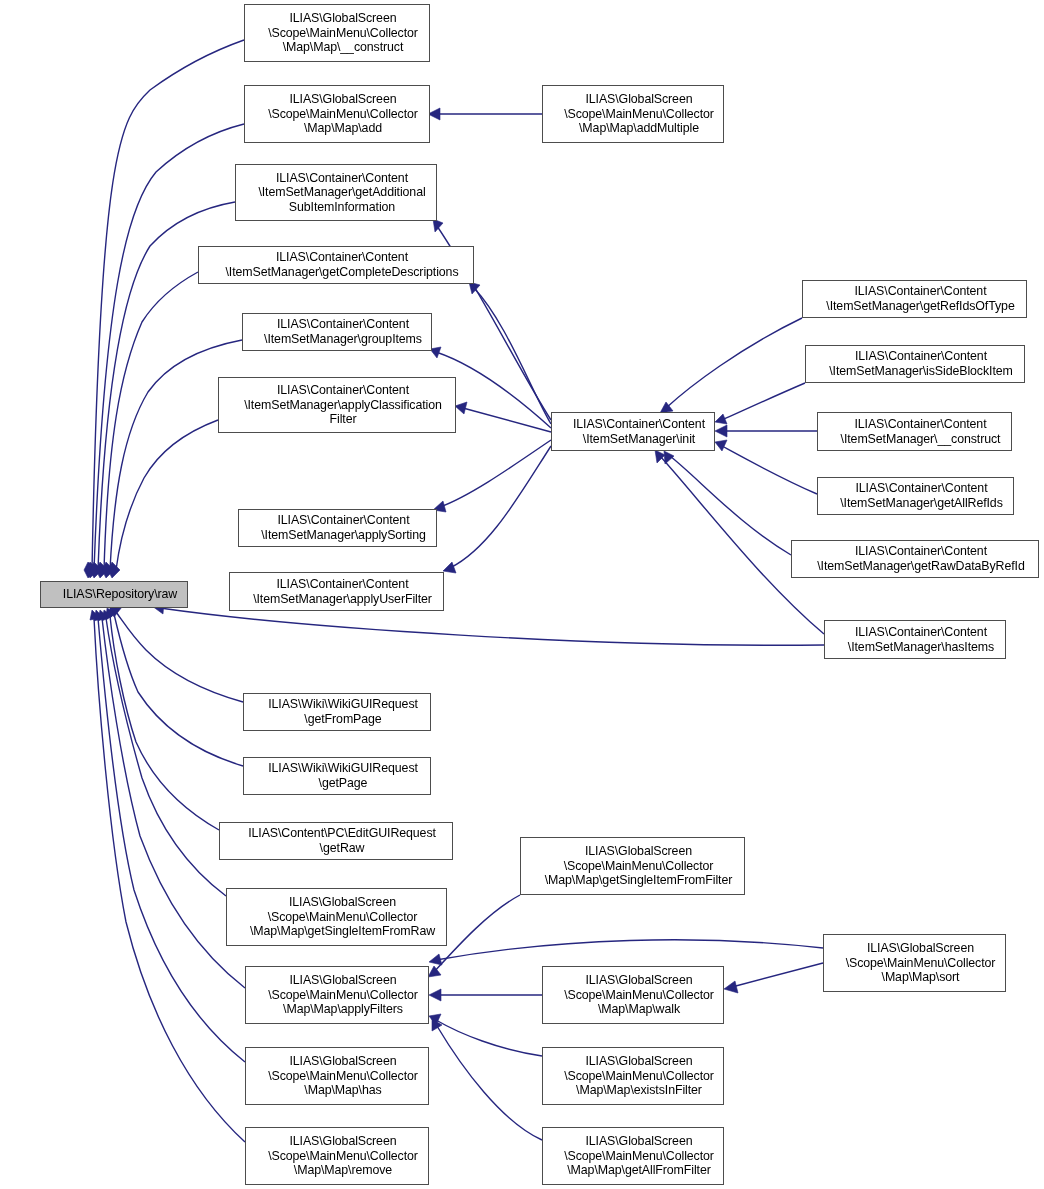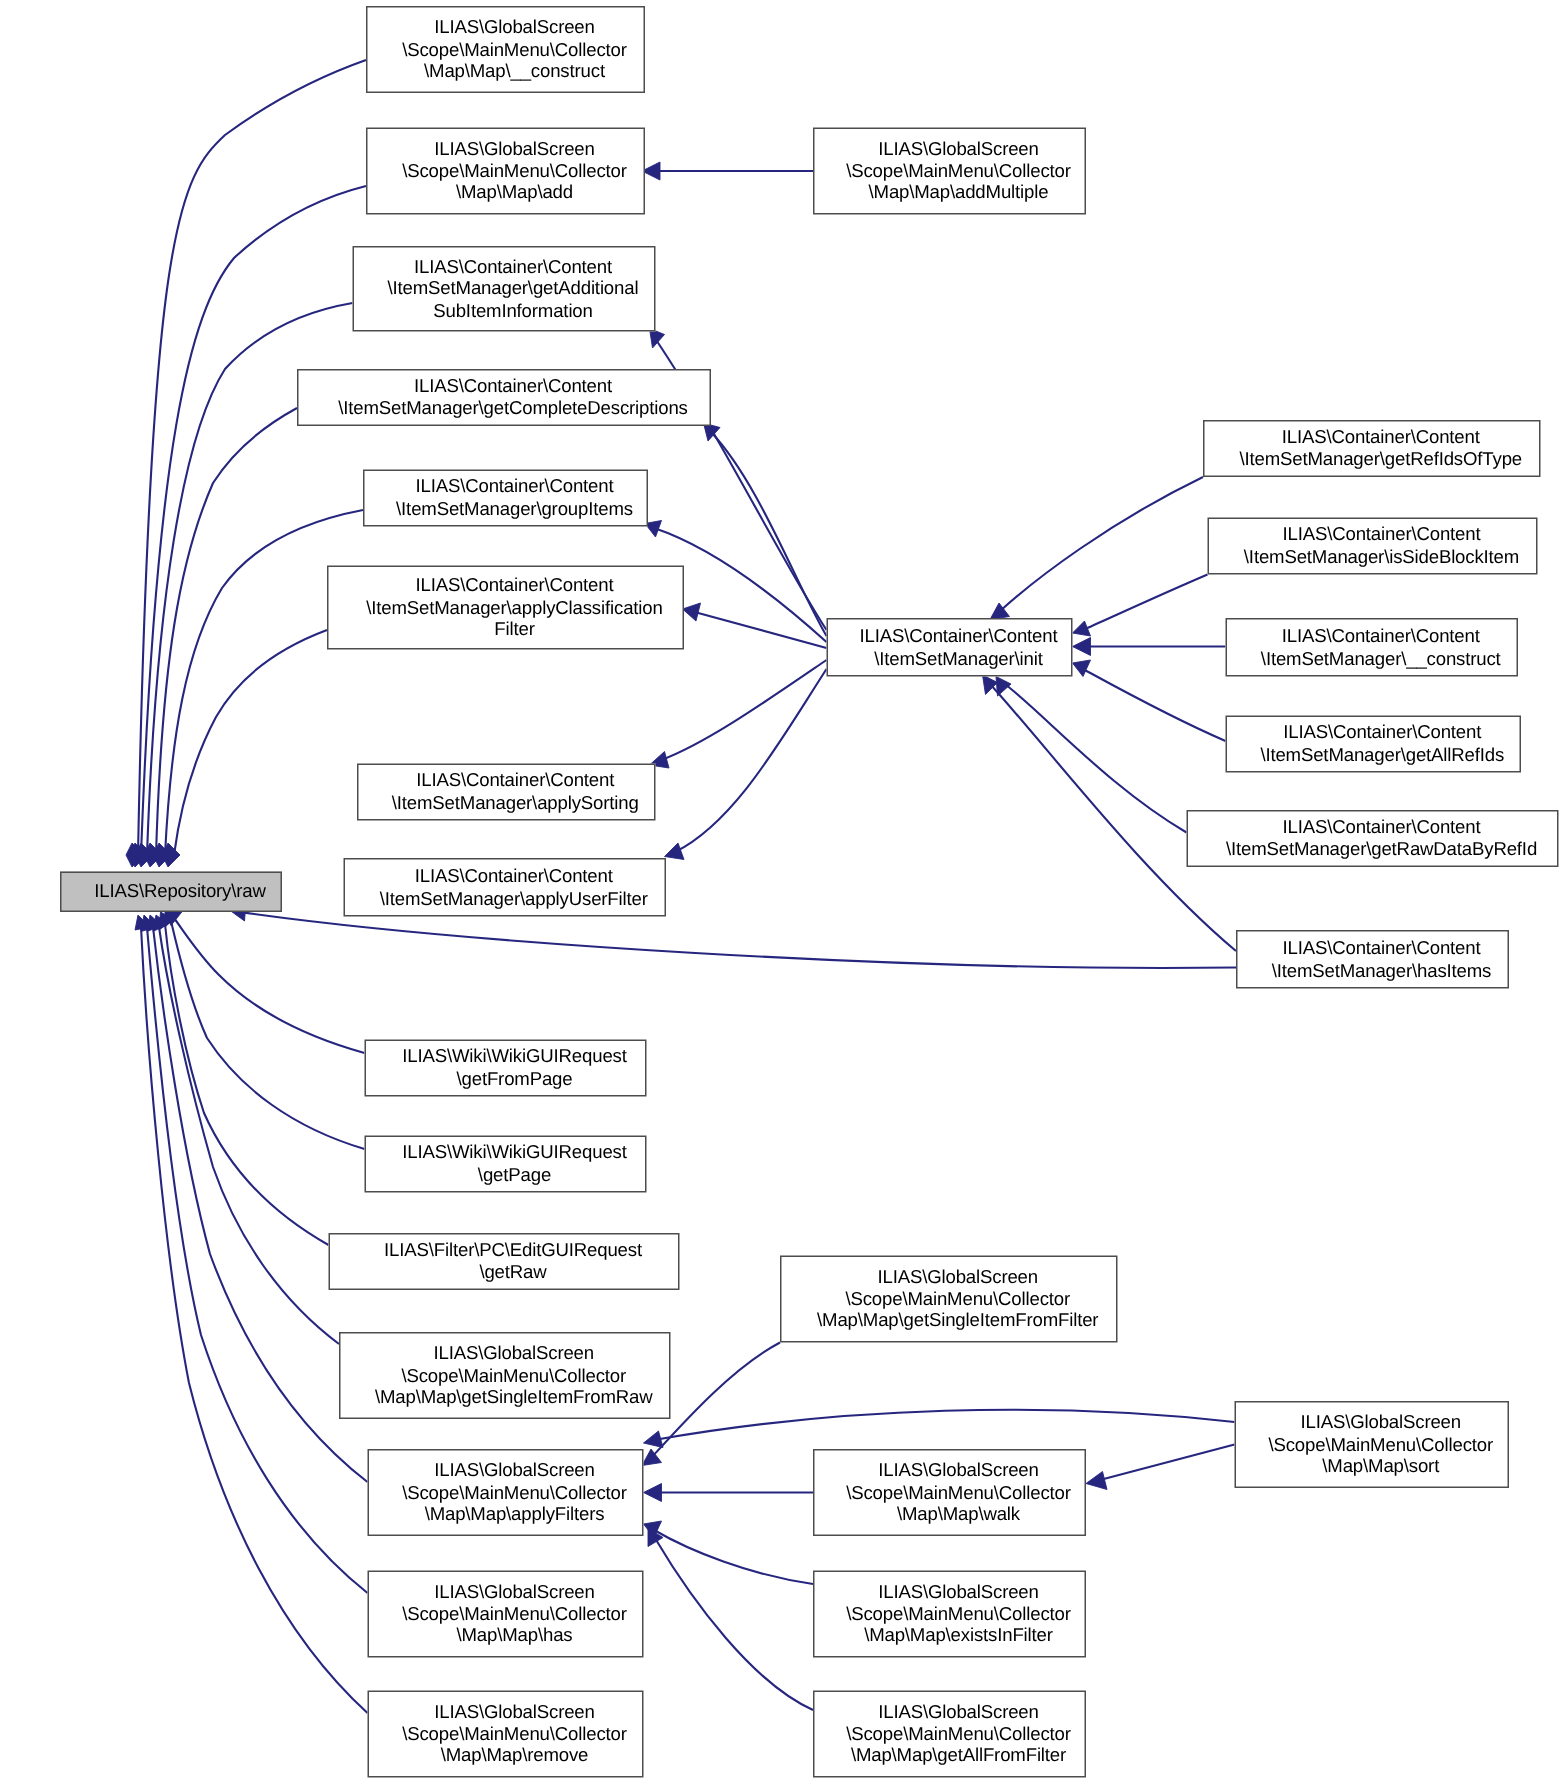--- a/index.html
+++ b/index.html
@@ -273,21 +273,21 @@
       </div>
       <div class="node-box" style="left: 243px; top: 693px; width: 188px; height: 38px;">
         <span class="node-label">ILIAS\Wiki\WikiGUIRequest
 \getFromPage</span>
       </div>
       <div class="node-box" style="left: 243px; top: 757px; width: 188px; height: 38px;">
         <span class="node-label">ILIAS\Wiki\WikiGUIRequest
 \getPage</span>
       </div>
       <div class="node-box" style="left: 219px; top: 822px; width: 234px; height: 38px;">
-        <span class="node-label">ILIAS\Filter\PC\EditGUIRequest
+        <span class="node-label">ILIAS\Content\PC\EditGUIRequest
 \getRaw</span>
       </div>
       <div class="node-box" style="left: 226px; top: 888px; width: 221px; height: 58px;">
         <span class="node-label">ILIAS\GlobalScreen
 \Scope\MainMenu\Collector
 \Map\Map\getSingleItemFromRaw</span>
       </div>
       <div class="node-box" style="left: 245px; top: 966px; width: 184px; height: 58px;">
         <span class="node-label">ILIAS\GlobalScreen
 \Scope\MainMenu\Collector

